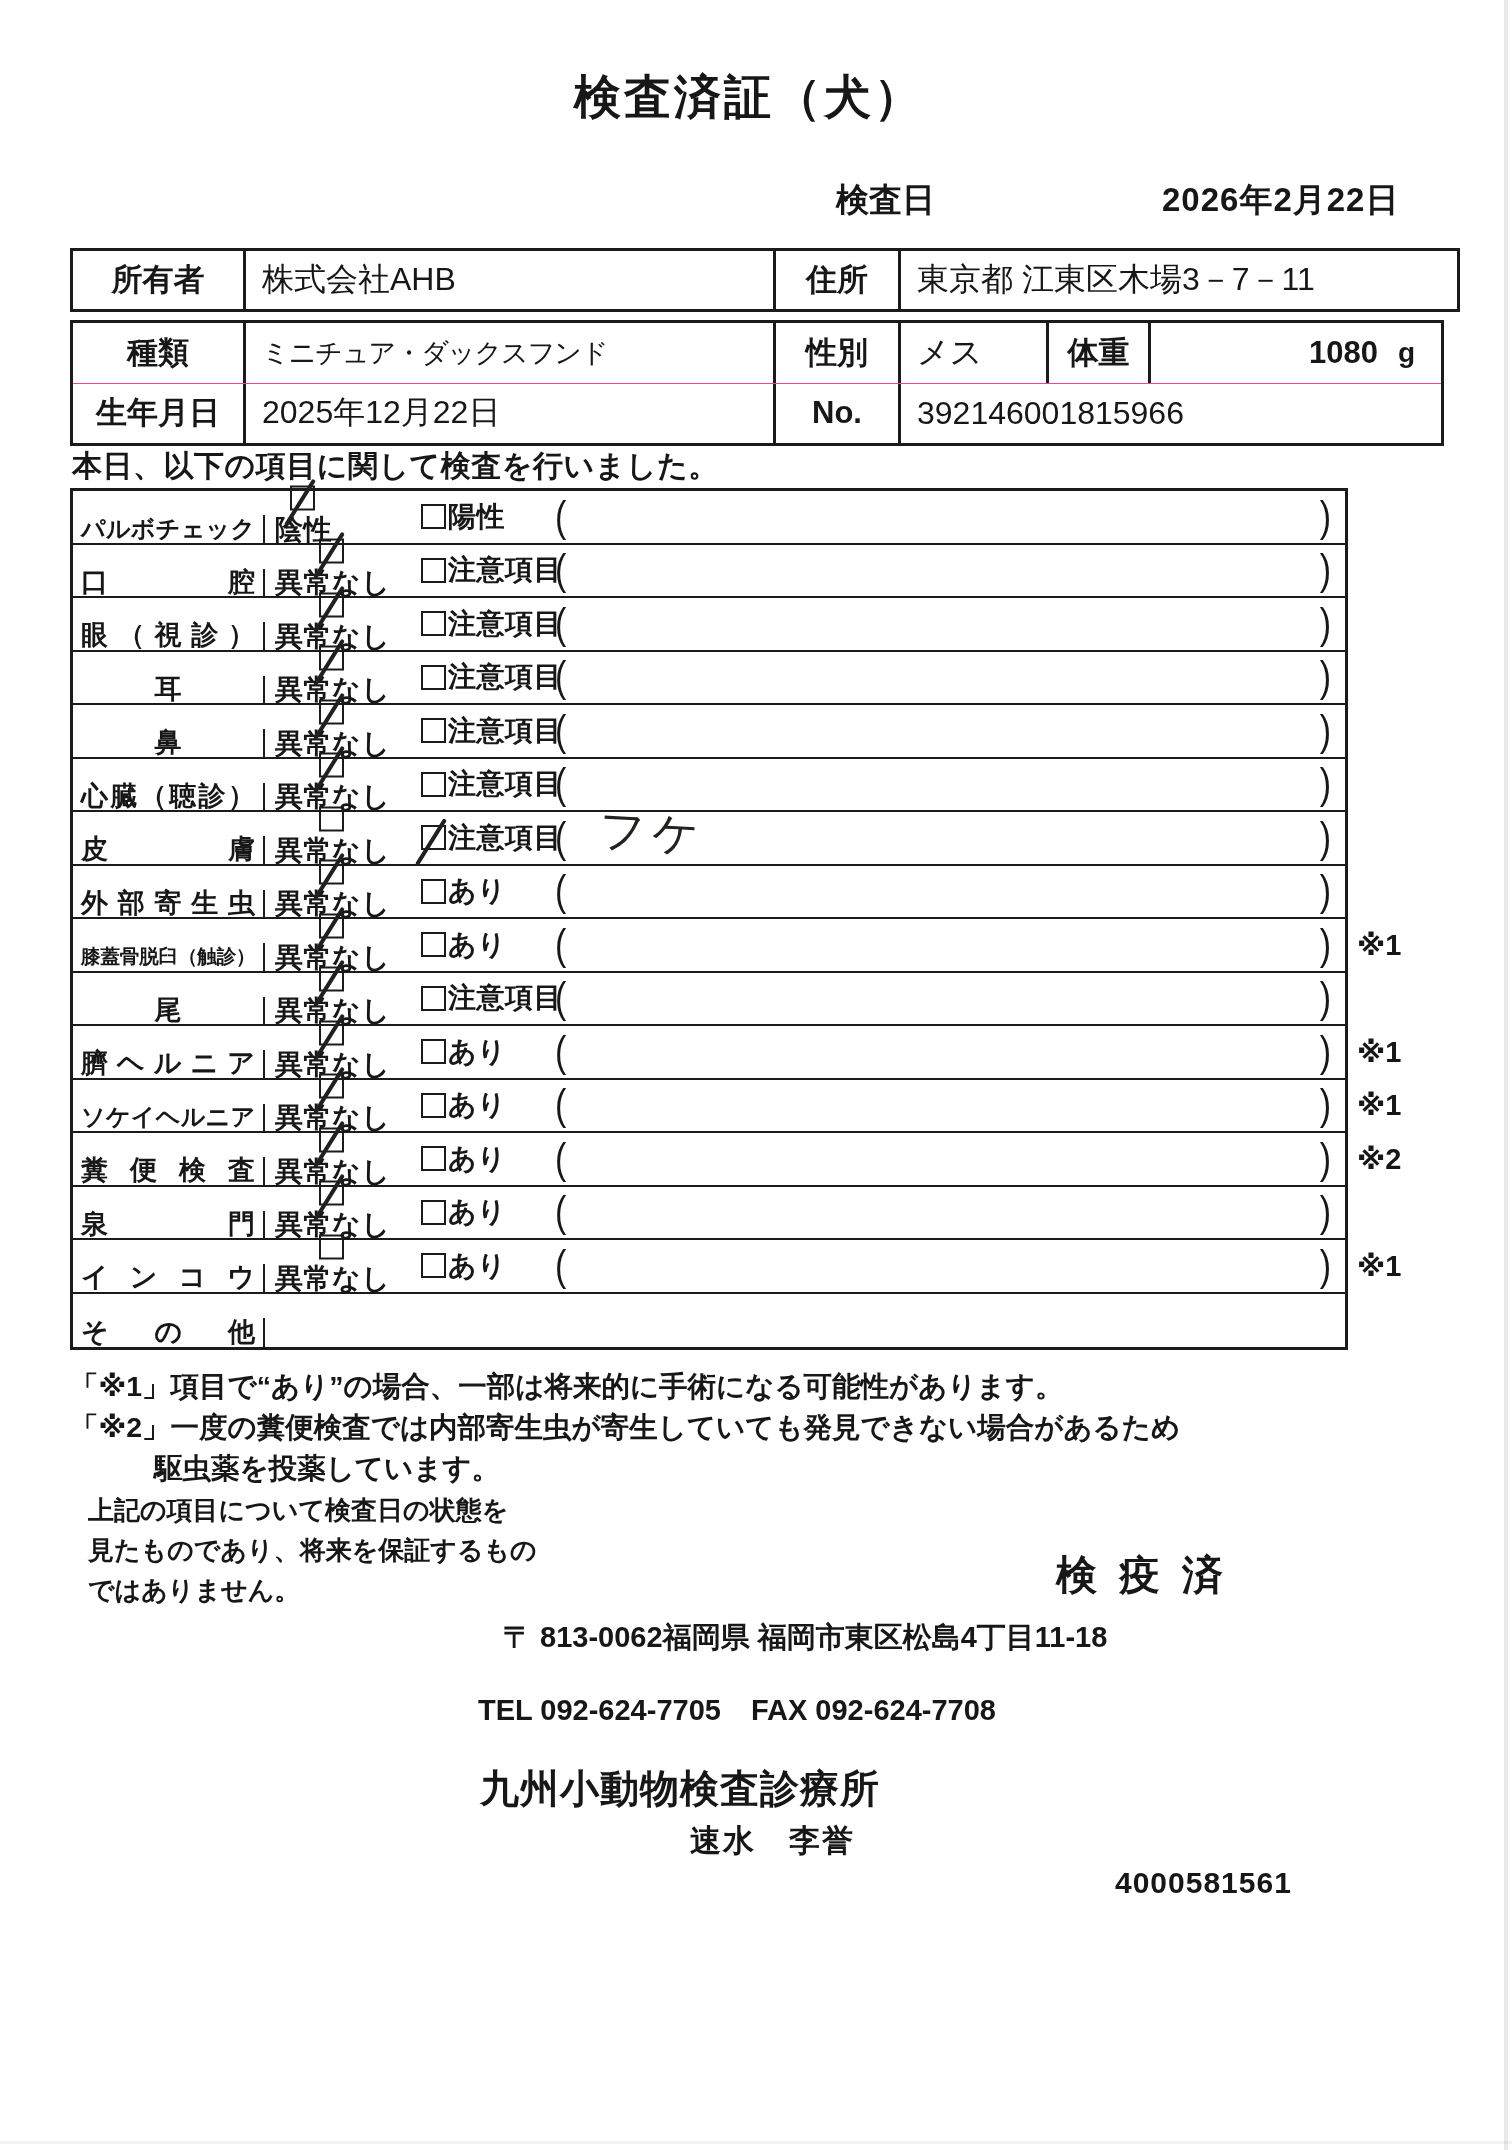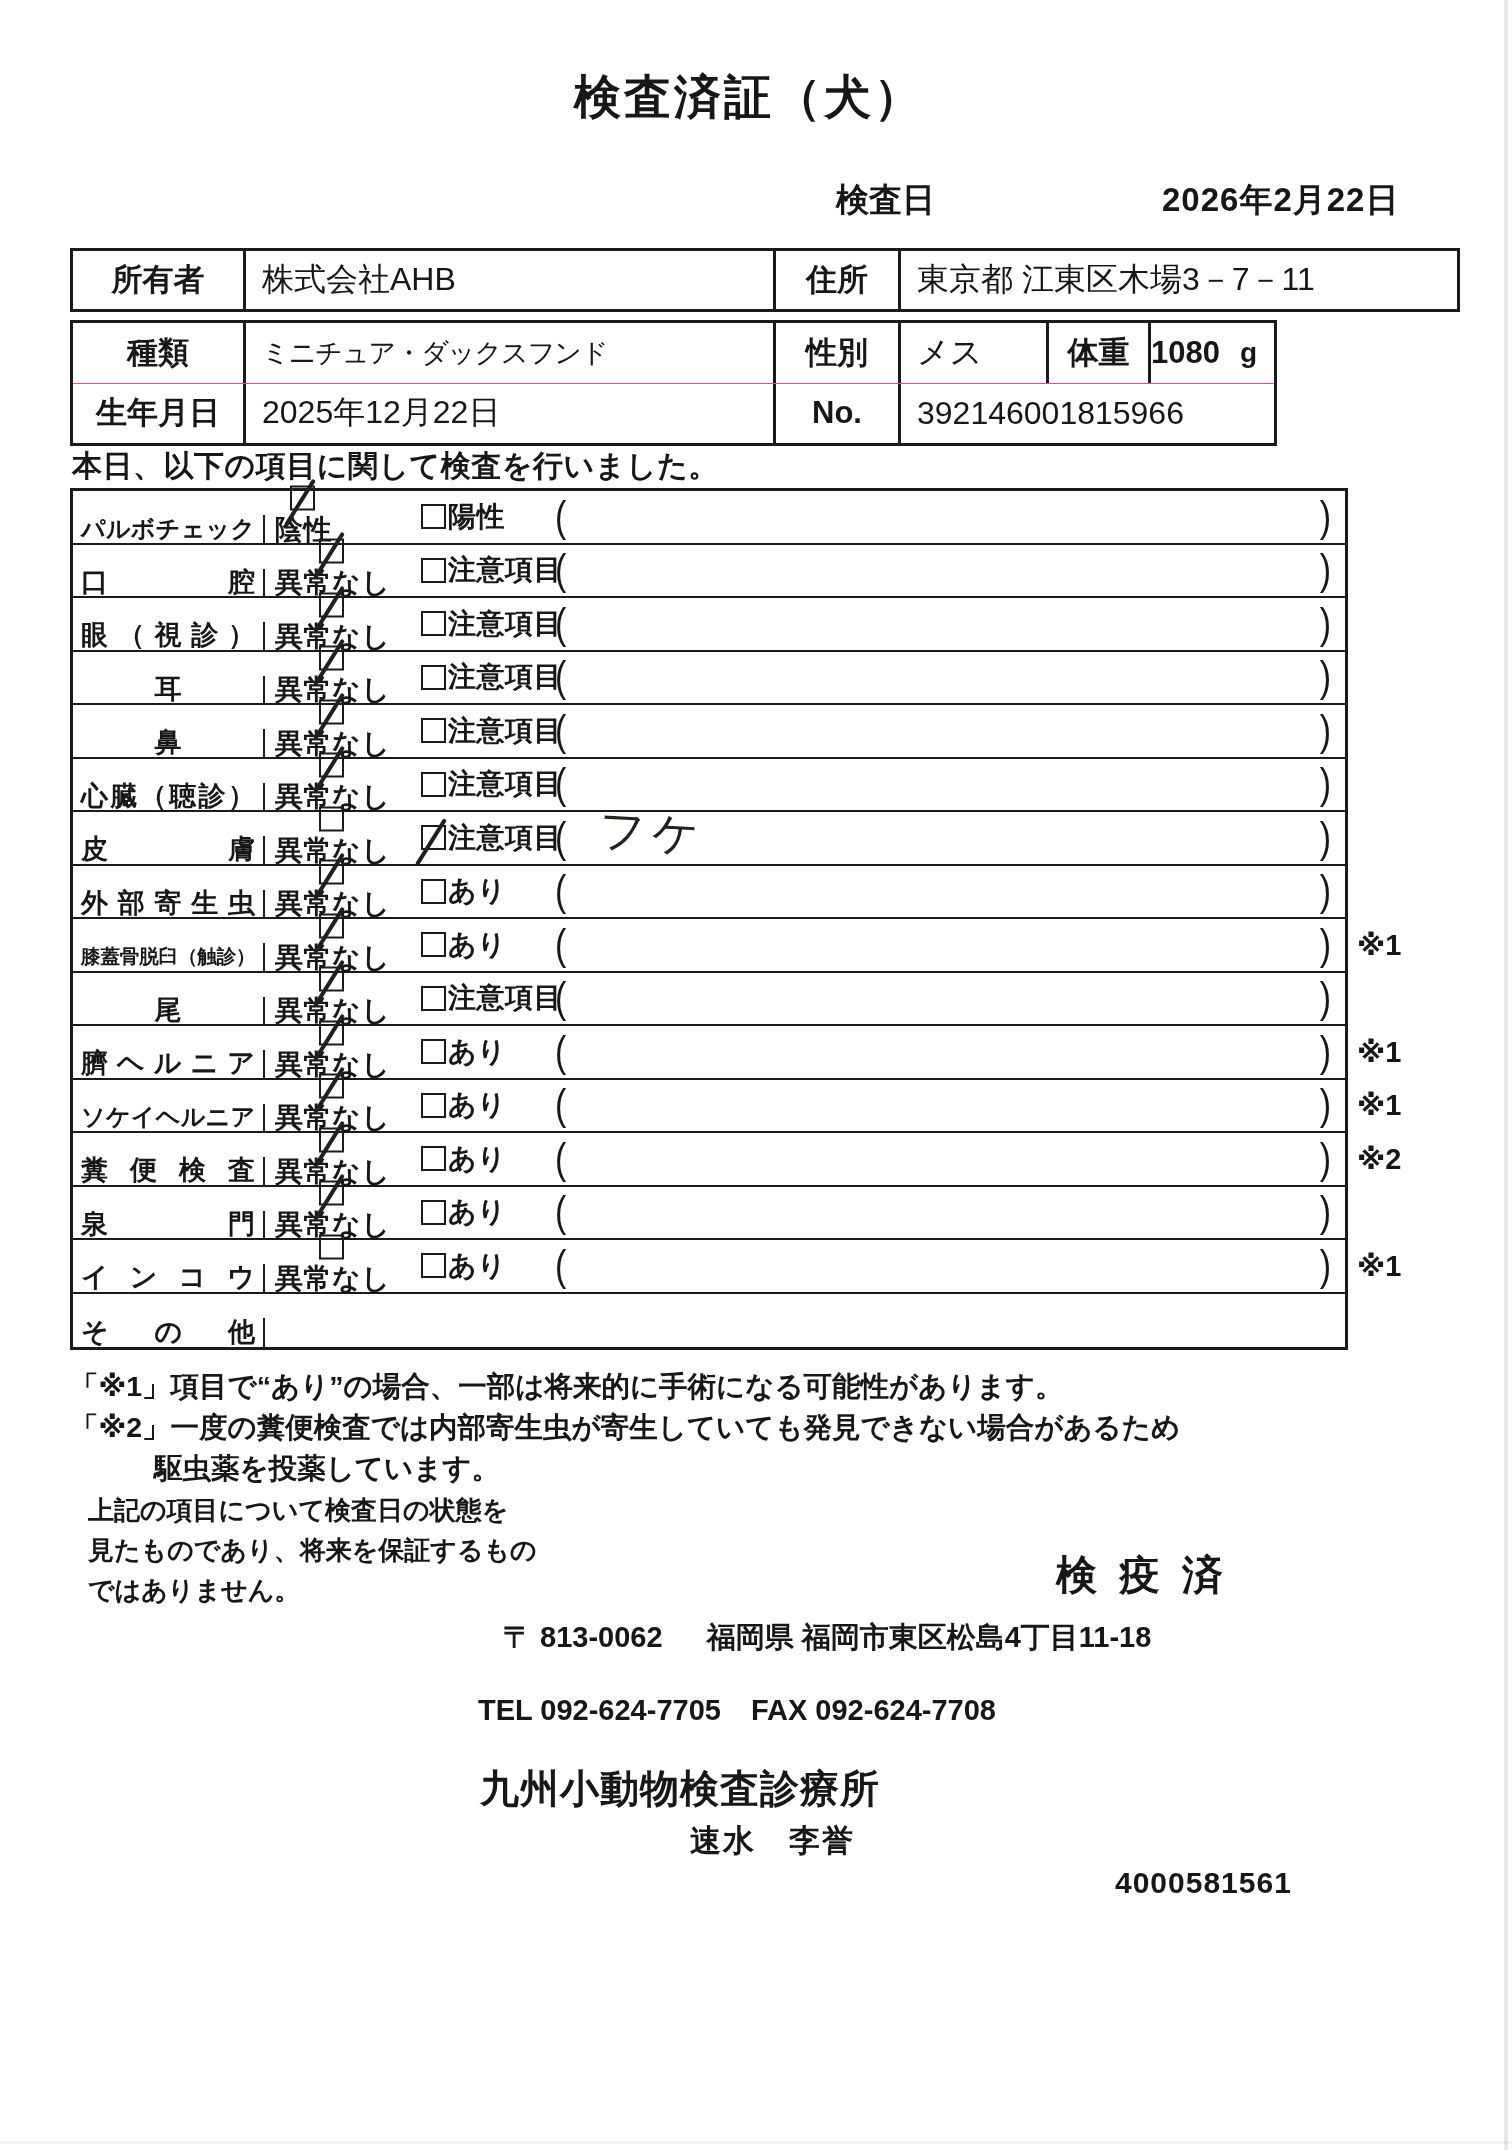--- a/index.html
+++ b/index.html
@@ -23,21 +23,21 @@
 
   
   .info-table{border:3px solid #1b1b1b;display:flex;flex-direction:column;box-sizing:border-box;}
   .i-row{display:flex;flex:1;}
   .i-row + .i-row{border-top:1px solid #ec4899;}
   .i-cell{display:flex;align-items:center;box-sizing:border-box;overflow:visible;white-space:nowrap;}
   .i-cell + .i-cell{border-left:3px solid #1b1b1b;}
   .i-head{justify-content:center;font-weight:700;font-size:31px;}
   .i-val{padding-left:16px;font-weight:400;font-size:32px;}
   .t-owner{left:70px;top:248px;width:1390px;height:64px;}
-  .t-pet{left:70px;top:320px;width:1207px;height:126px;}
+  .t-pet{left:70px;top:320px;width:1374px;height:126px;}
   .w170{width:170px;flex:none;} .w530{width:530px;flex:none;}
   .w125{width:125px;flex:none;} .w148{width:148px;flex:none;}
   .w102{width:102px;flex:none;} .wfill{flex:1;}
   .breed{font-size:27px;letter-spacing:-1px;}
   .weight-cell{justify-content:flex-end;padding-right:26px;gap:20px;}
   .weight-num{font-size:31px;font-weight:700;}
   .weight-unit{font-size:28px;font-weight:700;}
 
   .intro{left:72px;top:446px;font-size:30px;font-weight:700;letter-spacing:0.5px;}
 
@@ -74,21 +74,21 @@
   .c-remark{
     position:absolute;left:calc(100% + 12px);top:50%;transform:translateY(-50%);
     font-size:29px;font-weight:700;white-space:nowrap;
   }
 
   
   .footnotes{left:70px;top:1366px;font-size:28.5px;font-weight:700;line-height:41px;}
   .fn-indent{padding-left:84px;}
   .disclaimer{left:88px;top:1492px;font-size:26px;font-weight:700;line-height:40px;font-family:Liberation Mono, monospace;}
   .stamp{left:1056px;top:1548px;font-size:41px;font-weight:700;letter-spacing:22px;white-space:nowrap;}
-  .addr{left:503px;top:1618px;font-size:29px;font-weight:700;display:flex;gap:44px;white-space:nowrap;}
+  .addr{left:503px;top:1618px;font-size:29px;font-weight:700;display:flex;white-space:nowrap;}
   .telfax{left:478px;top:1694px;font-size:29px;font-weight:700;display:flex;gap:30px;white-space:nowrap;}
   .clinic{left:480px;top:1762px;font-size:39px;font-weight:700;letter-spacing:1px;white-space:nowrap;}
   .vet{left:690px;top:1820px;font-size:31px;font-weight:700;letter-spacing:2px;white-space:nowrap;}
   .serial{left:1115px;top:1866px;font-size:30px;font-weight:700;letter-spacing:1px;}
 
   
   .edge-r{position:absolute;top:0;right:4px;width:4px;height:100%;background:rgba(40,40,40,0.10);}
   .edge-b{position:absolute;left:0;bottom:6px;width:100%;height:3px;background:rgba(40,40,40,0.06);}
 </style>
 </head>

